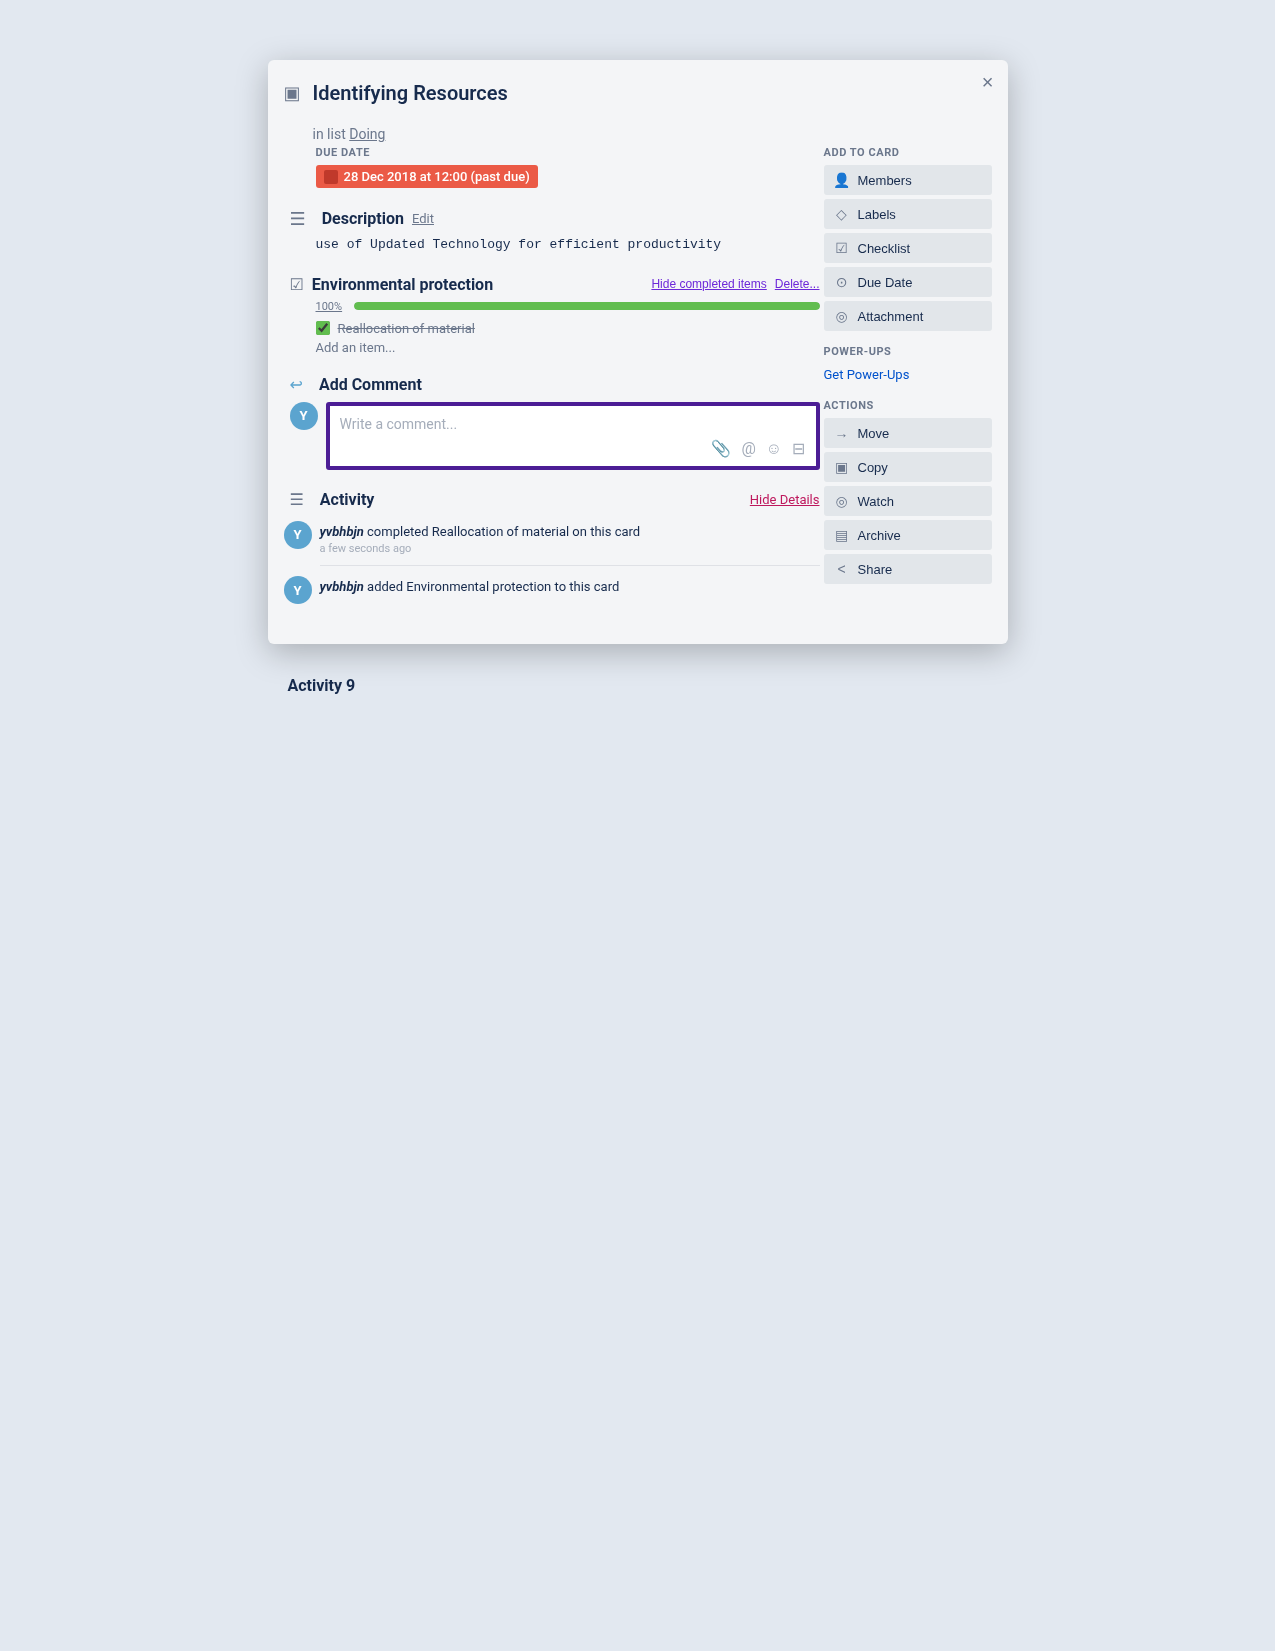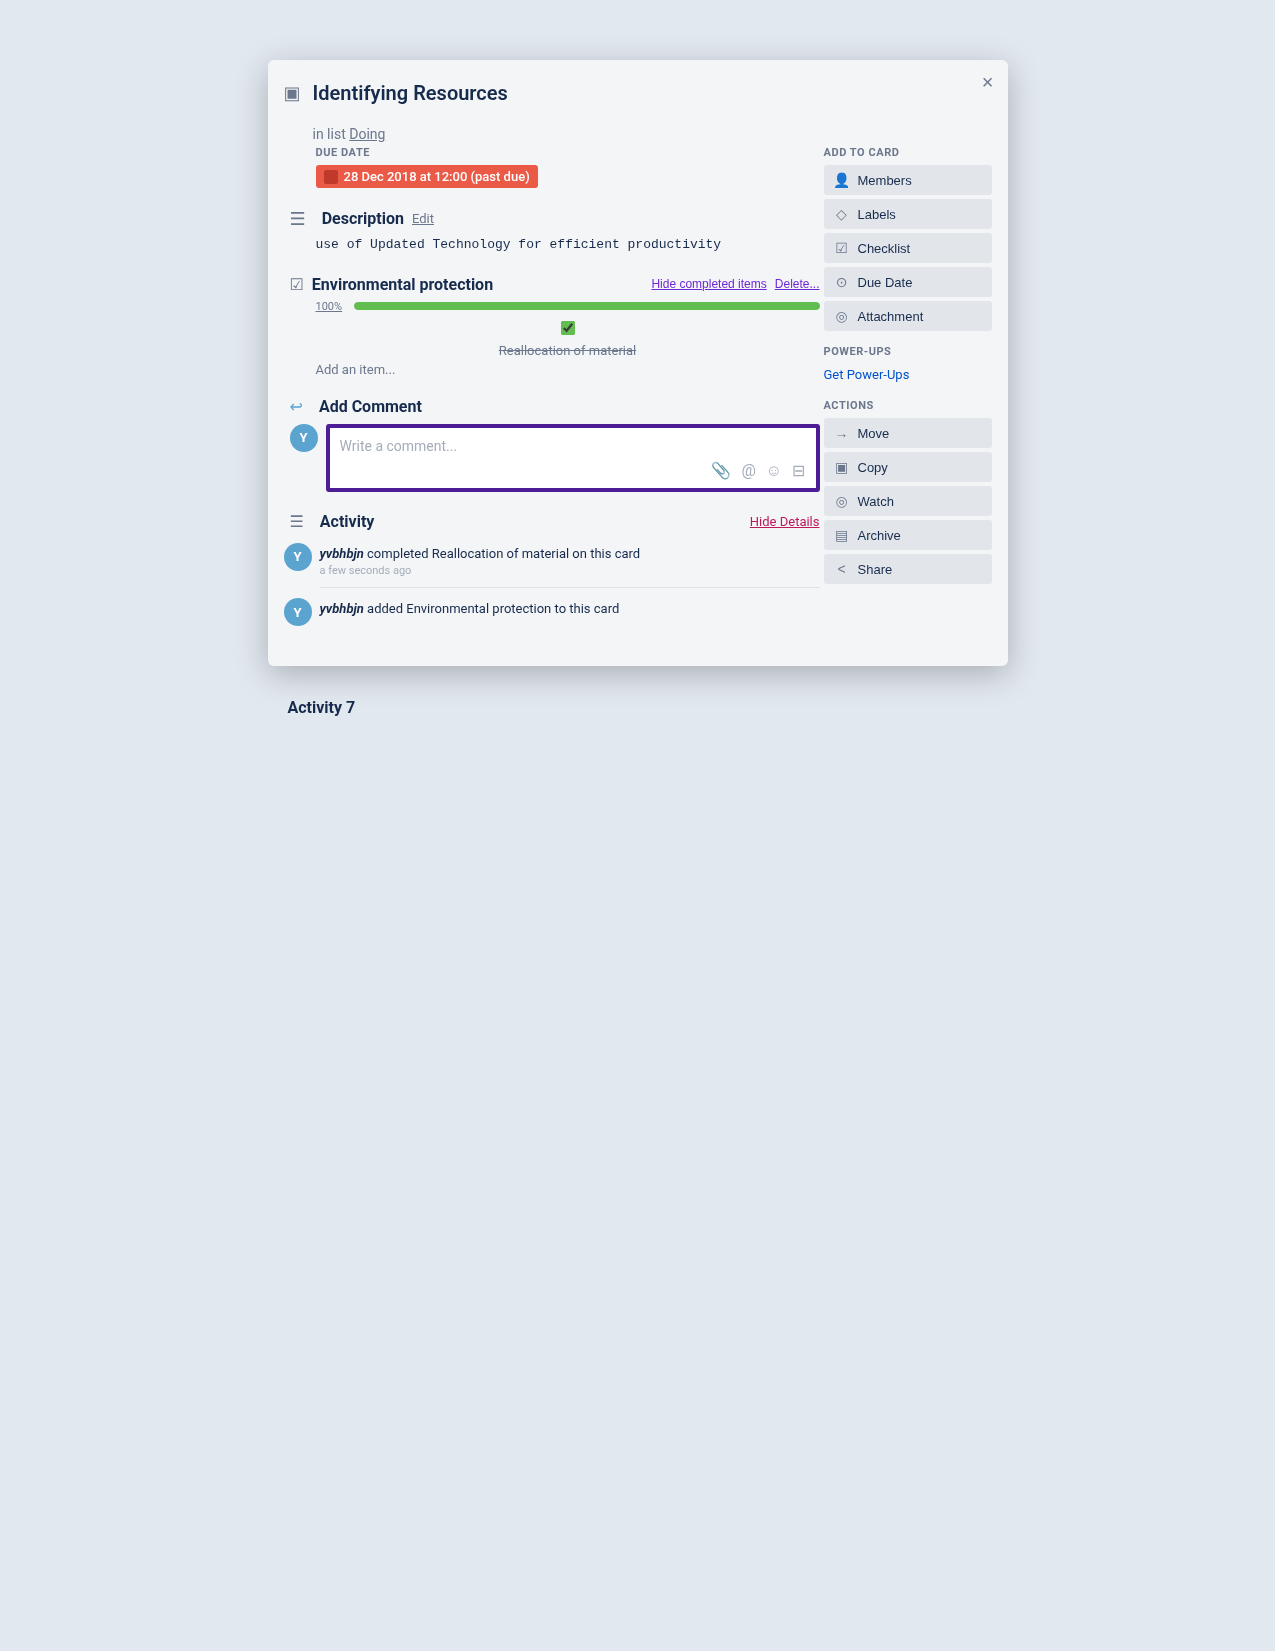--- a/index.html
+++ b/index.html
@@ -182,21 +182,20 @@
       background: #61bd4f;
       border-radius: 4px;
     }
 
     .checklist-item {
       display: flex;
       align-items: center;
       gap: 8px;
       padding-left: 32px;
       margin-bottom: 4px;
-      flex-direction: column;
     }
 
     .checklist-item-text {
       font-size: 13px;
       color: #6b778c;
       text-decoration: line-through;
     }
 
     .add-item-text {
       font-size: 13px;
@@ -551,15 +550,15 @@
             <span>Archive</span>
           </button>
           <button class="sidebar-btn">
             <span class="sidebar-btn-icon">&lt;</span>
             <span>Share</span>
           </button>
         </div>
       </div>
     </div>
 
-    <div class="page-footer-label">Activity 7</div>
+    <div class="page-footer-label">Activity 9</div>
   </div>
 </div>
 
 </body></html>

